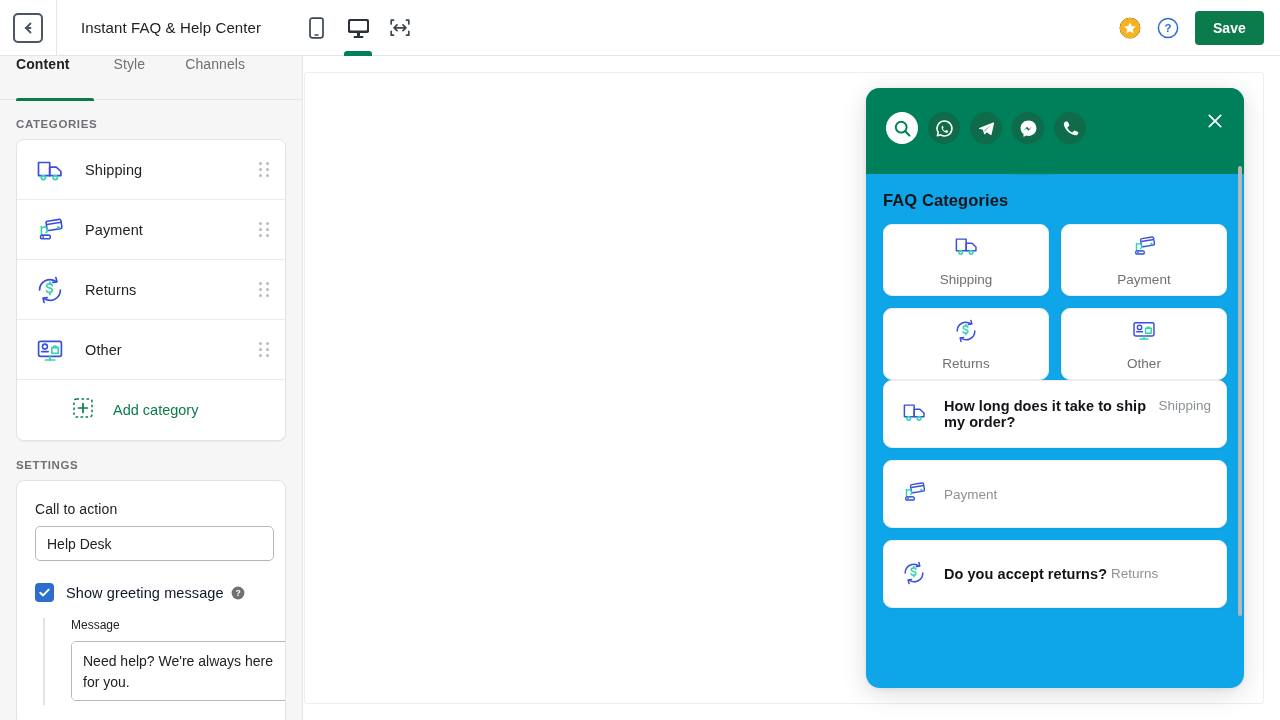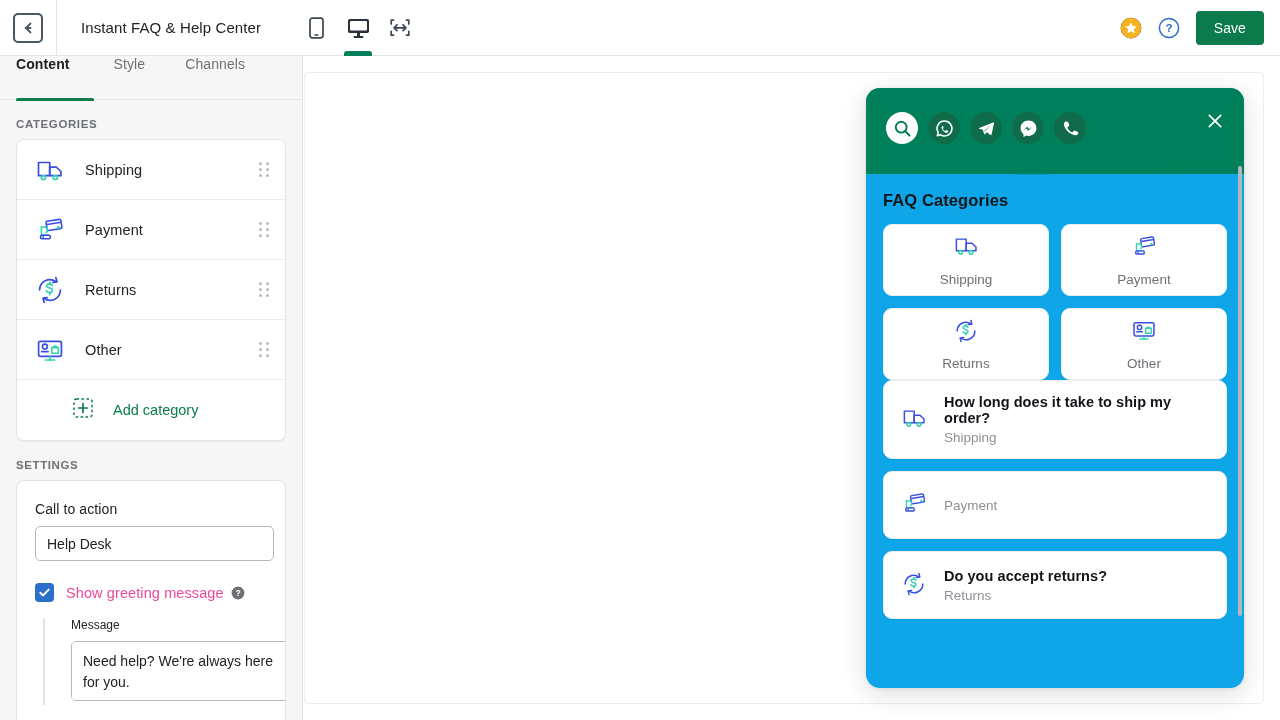--- a/index.html
+++ b/index.html
@@ -53,21 +53,21 @@
     margin-right: 16px;
   }
   .star-icon {
     width: 22px; height: 22px; border-radius: 50%;
     display: flex; align-items: center; justify-content: center;
     cursor: pointer;
   }
   .help-icon { width: 22px; height: 22px; cursor: pointer; }
   .save-btn {
     background: #0b7b4c; color: #fff; border: none; border-radius: 4px;
-    height: 34px; padding: 0 18px; font-size: 14px; font-weight: 400;
+    height: 34px; padding: 0 18px; font-size: 14px; font-weight: 700;
     font-family: "Liberation Sans", sans-serif; cursor: pointer;
     letter-spacing: .1px;
   }
 
   
   .sidebar {
     position: absolute; left: 0; top: 56px; width: 303px; height: 664px;
     background: #f6f6f7; border-right: 1px solid #e3e5e7;
     overflow: hidden;
   }
@@ -128,21 +128,21 @@
     padding: 0 11px; font-size: 14px; color: #202223; background: #fff;
     font-family: "Liberation Sans", sans-serif; outline: none;
   }
   .check-row { display: flex; align-items: center; margin-top: 22px; }
   .checkbox {
     width: 19px; height: 19px; border-radius: 4px; background: #2c6ecb;
     display: flex; align-items: center; justify-content: center;
     cursor: pointer; flex: 0 0 auto;
   }
   .check-label {
-    margin-left: 12px; font-size: 14.5px; color: #ec4899; letter-spacing: .1px;
+    margin-left: 12px; font-size: 14.5px; color: #0f172a; letter-spacing: .1px;
   }
   .q-badge {
     width: 14px; height: 14px; margin-left: 7px; flex: 0 0 auto; cursor: pointer;
   }
   .sub-block {
     margin-top: 16px; margin-left: 8px; padding-left: 26px;
     border-left: 2px solid #e1e3e5;
   }
   .sub-label { font-size: 12px; color: #202223; margin-bottom: 9px; }
   .textarea {
@@ -208,21 +208,21 @@
   }
   .cat-tile .tlabel { font-size: 13.5px; color: #6d7175; }
   .q-list { margin-top: 0; display: flex; flex-direction: column; gap: 12px; }
   .q-item {
     background: #fff; border: 1px solid #eceef0; border-radius: 9px;
     min-height: 68px; display: flex; align-items: center;
     padding: 13px 15px; gap: 15px; cursor: pointer;
     box-shadow: 0 1px 2px rgba(23,24,26,.04);
   }
   .q-item .qicon { width: 30px; height: 30px; flex: 0 0 auto; }
-  .q-text { display: flex; flex-direction: column; gap: 4px; }
+  .q-text { display: flex; gap: 4px; }
   .q-title {
     font-size: 14.5px; font-weight: 700; color: #111418; letter-spacing: .05px;
   }
   .q-cat { font-size: 13.5px; color: #8c9196; }
   .w-scrollbar {
     position: absolute; right: 2px; top: 78px; width: 4px; height: 450px;
     background: #b5b8bb; border-radius: 3px; cursor: pointer;
   }
 </style>
 </head>

